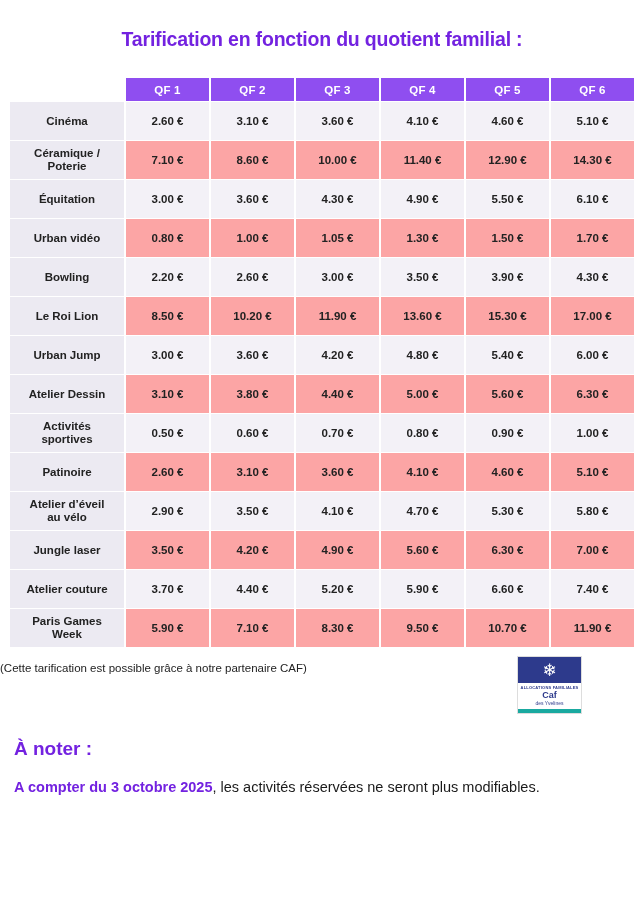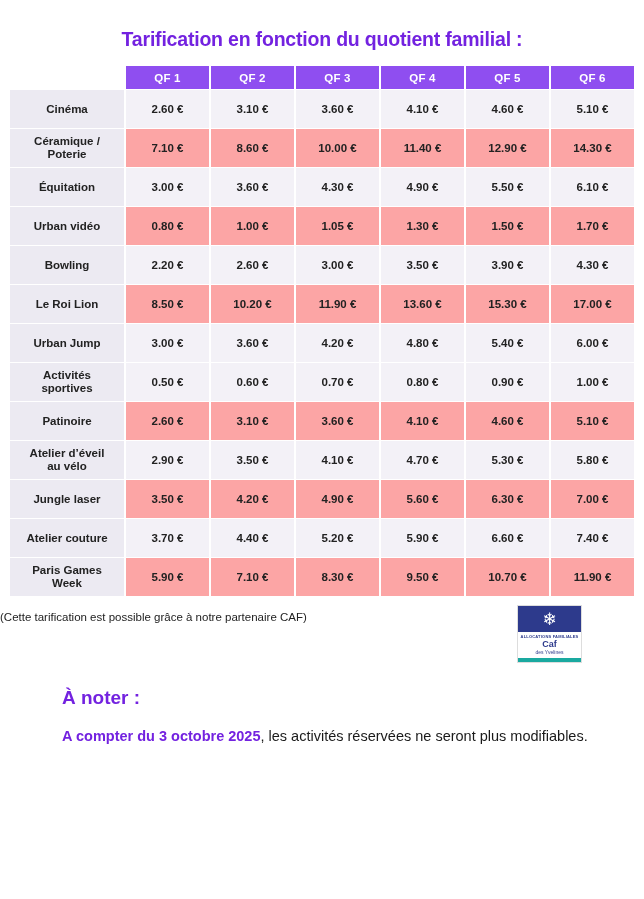--- a/index.html
+++ b/index.html
@@ -26,21 +26,21 @@
     color: #7322e0;
     font-weight: bold;
     font-size: 19.5px;
     letter-spacing: -0.2px;
     margin: 28px 0 0 0;
     padding: 0 24px;
   }
 
   
   .table-wrap {
-    margin-top: 14px;
+    margin-top: 26px;
     padding: 0 8px 0 8px;
     display: flex;
     justify-content: center;
   }
   table.pricing {
     border-collapse: separate;
     border-spacing: 2px 1px;
     width: 628px;
     table-layout: fixed;
   }
@@ -148,21 +148,20 @@
     width: 100%;
     height: 4px;
     background: #1aa9a0;
     margin-top: 2px;
   }
 
   
   .notes {
     padding: 0 14px;
     margin-top: 18px;
-    margin-left: 48px;
   }
   .notes h2 {
     color: #7322e0;
     font-size: 19px;
     font-weight: bold;
     margin: 0 0 16px 0;
   }
   .notes p {
     font-size: 14.5px;
     line-height: 23px;
@@ -251,20 +250,29 @@
           <td class="val">17.00 €</td>
         </tr>
         <tr>
           <td class="rowlabel">Urban Jump</td>
           <td class="val">3.00 €</td>
           <td class="val">3.60 €</td>
           <td class="val">4.20 €</td>
           <td class="val">4.80 €</td>
           <td class="val">5.40 €</td>
           <td class="val">6.00 €</td>
+        </tr>
+        <tr class="alt">
+          <td class="rowlabel">Atelier Dessin</td>
+          <td class="val">3.10 €</td>
+          <td class="val">3.80 €</td>
+          <td class="val">4.40 €</td>
+          <td class="val">5.00 €</td>
+          <td class="val">5.60 €</td>
+          <td class="val">6.30 €</td>
         </tr>
         <tr>
           <td class="rowlabel">Activités sportives</td>
           <td class="val">0.50 €</td>
           <td class="val">0.60 €</td>
           <td class="val">0.70 €</td>
           <td class="val">0.80 €</td>
           <td class="val">0.90 €</td>
           <td class="val">1.00 €</td>
         </tr>

